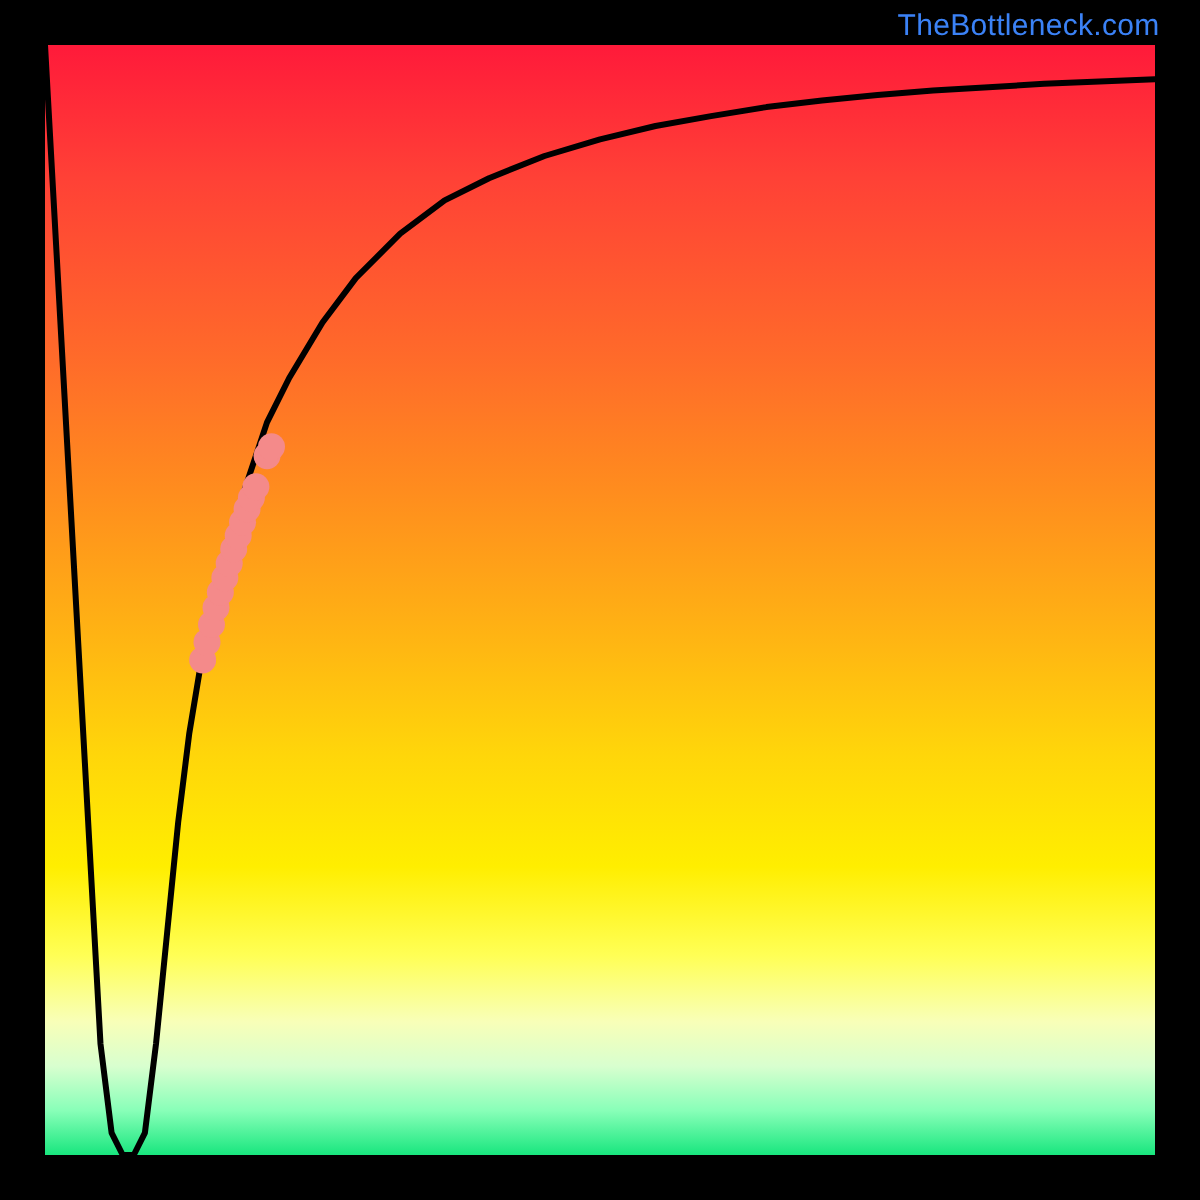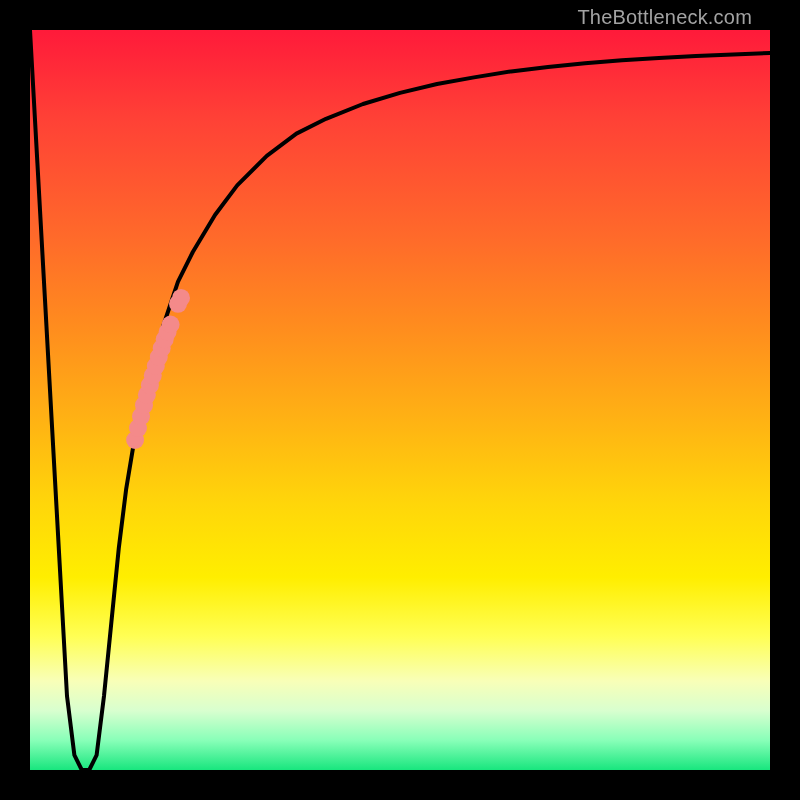--- a/index.html
+++ b/index.html
@@ -35,22 +35,22 @@
       #ffff55 82%,
       #f8ffb8 88%,
       #d8ffcf 92%,
       #88ffb8 96%,
       #18e67e 100%
     );
   }
   .watermark {
     position: absolute;
     top: 6px;
-    right: 48px;
-    color: #a3a3a3;
+    right: 27px;
+    color: #3b82f6;
     font-size: 20px;
     font-weight: 500;
     letter-spacing: 0.2px;
     user-select: none;
   }
   svg.curve {
     position: absolute;
     left: 0;
     top: 0;
     width: 740px;

